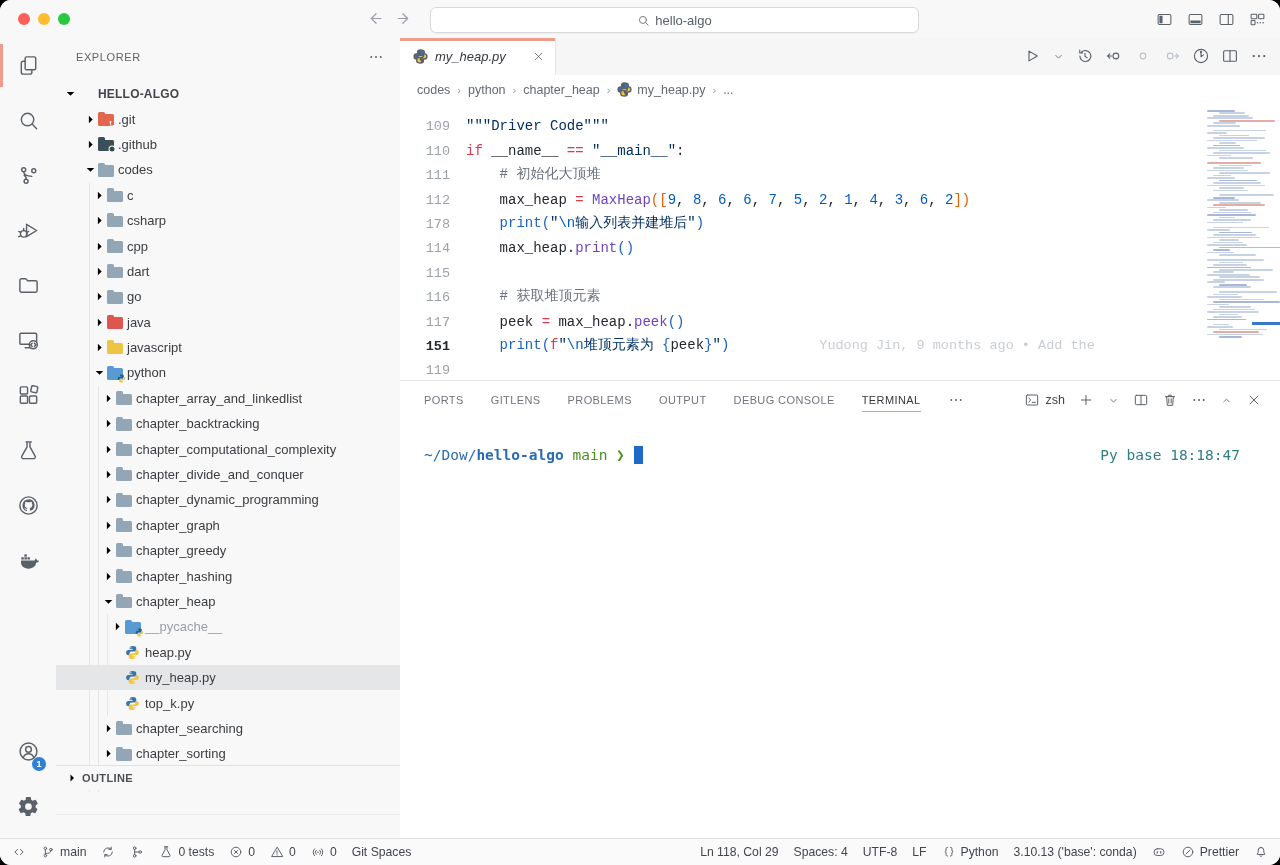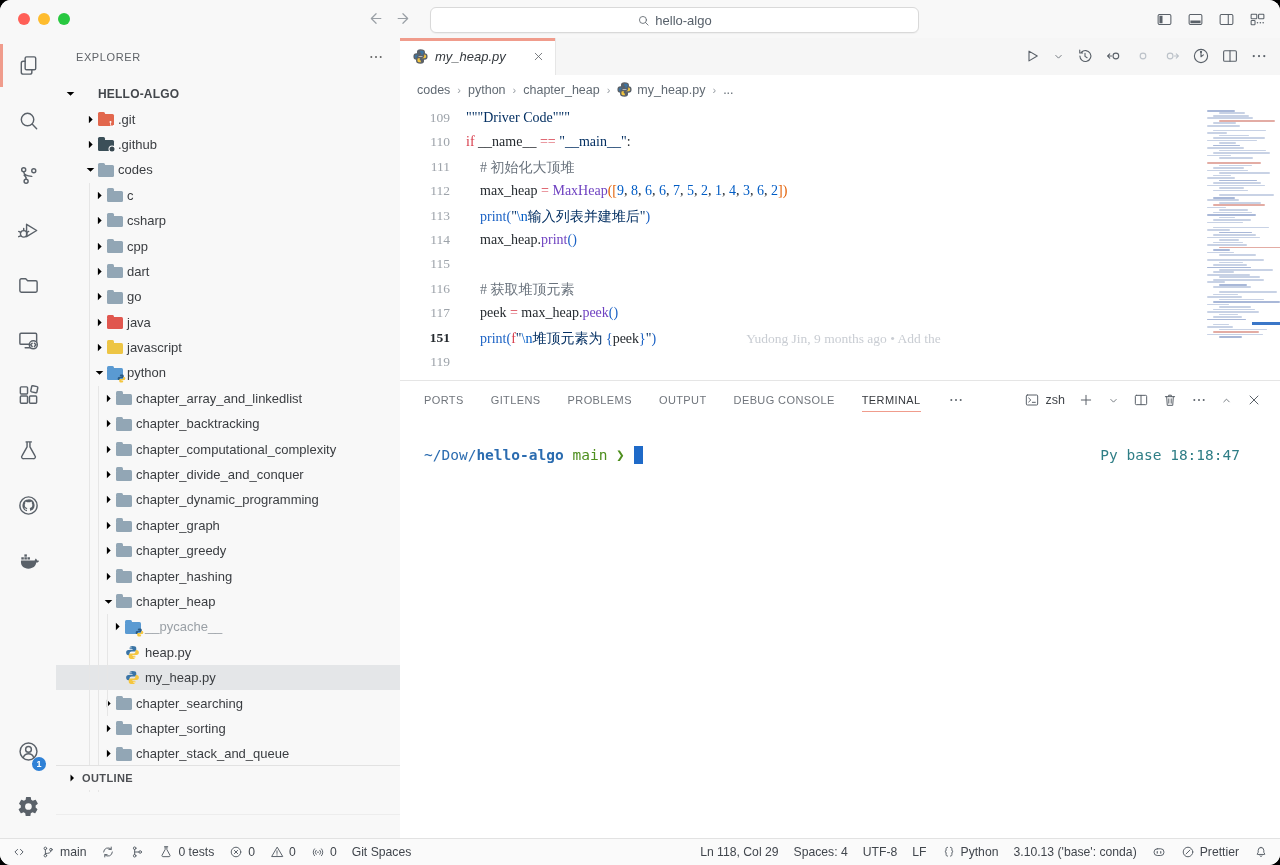--- a/index.html
+++ b/index.html
@@ -56,21 +56,21 @@
     display:flex;align-items:center;gap:7px;padding:0 10px 0 13px;box-sizing:border-box;}
   #tab::before{content:"";position:absolute;left:0;right:0;top:0;height:2.5px;background:var(--accent);}
   #tab-label{font-size:13px;font-style:italic;color:#33383d;}
   #tab-close{margin-left:auto;color:#5f6368;}
   #editor-actions{position:absolute;right:12px;top:0;height:36px;display:flex;align-items:center;gap:11px;color:#50565c;}
   #editor-actions .dim{color:#bcc2c9;}
   #breadcrumbs{left:400px;top:75px;right:0;height:29px;background:#fff;display:flex;align-items:center;
     padding-left:17px;gap:7px;font-size:12.5px;color:#616a73;}
   .bc-sep{color:#9aa0a6;font-size:11px;}
   #code{left:400px;top:104px;right:0;height:276px;background:#fff;overflow:hidden;}
-  .crow{height:24.4px;display:flex;align-items:flex-start;font-family:Liberation Serif, serif;font-size:14px;}
+  .crow{height:24.4px;display:flex;align-items:flex-end;font-family:Liberation Mono, monospace;font-size:14px;}
   .crow .ln{width:50px;flex:none;text-align:right;color:#9da3aa;font-size:13.5px;}
   .crow.cur .ln{color:#24292e;font-weight:700;}
   .crow .ctext{margin-left:16px;white-space:pre;}
   .blame{color:var(--blame);margin-left:90px;white-space:nowrap;font-size:13.5px;}
   #minimap{position:absolute;right:0;top:104px;width:83px;height:276px;background:#fff;}
   .mbar{height:1.6px;border-radius:1px;margin-bottom:.9px;}
   #mm-cursor{position:absolute;right:0;width:28px;height:3px;background:#3b77c8;}
 
   
   #panel{left:400px;top:380px;right:0;bottom:27px;background:#fff;border-top:1px solid #e5e5e5;}
@@ -566,20 +566,32 @@
           <span class="tchev"></span>
           <span class="ticon">
             <svg width="15" height="15" viewBox="0 0 16 16">
               <path fill="#3a74a5" d="M7.9 1C6 1 5 1.9 5 3.2v1.4h3.1v.7H3.7C2.1 5.3 1.2 6.4 1.2 8c0 1.7.9 2.8 2.5 2.8h1.1V9.2C4.8 8 5.8 7 7 7h3.2c1 0 1.8-.8 1.8-1.8V3.2C12 1.9 10.9 1 7.9 1z"></path>
               <path fill="#f4c63f" d="M8.1 15c1.9 0 2.9-.9 2.9-2.2v-1.4H7.9v-.7h4.4c1.6 0 2.5-1.1 2.5-2.7 0-1.7-.9-2.8-2.5-2.8h-1.1v1.6C11.2 8 10.2 9 9 9H5.8C4.8 9 4 9.8 4 10.8v2C4 14.1 5.1 15 8.1 15z"></path>
               <circle cx="6.3" cy="3" r=".7" fill="#fff"></circle>
               <circle cx="9.7" cy="13" r=".7" fill="#fff"></circle>
             </svg>
           </span>
           <span class="tlabel">my_heap.py</span>
+        </div>
+        <div class="trow" style="padding-left:53px">
+          <span class="tchev"></span>
+          <span class="ticon">
+            <svg width="15" height="15" viewBox="0 0 16 16">
+              <path fill="#3a74a5" d="M7.9 1C6 1 5 1.9 5 3.2v1.4h3.1v.7H3.7C2.1 5.3 1.2 6.4 1.2 8c0 1.7.9 2.8 2.5 2.8h1.1V9.2C4.8 8 5.8 7 7 7h3.2c1 0 1.8-.8 1.8-1.8V3.2C12 1.9 10.9 1 7.9 1z"></path>
+              <path fill="#f4c63f" d="M8.1 15c1.9 0 2.9-.9 2.9-2.2v-1.4H7.9v-.7h4.4c1.6 0 2.5-1.1 2.5-2.7 0-1.7-.9-2.8-2.5-2.8h-1.1v1.6C11.2 8 10.2 9 9 9H5.8C4.8 9 4 9.8 4 10.8v2C4 14.1 5.1 15 8.1 15z"></path>
+              <circle cx="6.3" cy="3" r=".7" fill="#fff"></circle>
+              <circle cx="9.7" cy="13" r=".7" fill="#fff"></circle>
+            </svg>
+          </span>
+          <span class="tlabel">top_k.py</span>
         </div>
         <div class="trow" style="padding-left:44px">
           <span class="tchev">
             <svg viewBox="0 0 24 24" style="transform:rotate(0deg)">
               <path d="M9 5l7 7-7 7"></path>
             </svg>
           </span>
           <span class="ticon">
             <span class="fold" style="--fc:#92a6b5"></span>
           </span>
@@ -738,21 +750,21 @@
         </div>
         <div class="crow">
           <span class="ln">111</span>
           <span class="ctext"><span style="color:#6a737d">    # 初始化大顶堆</span></span>
         </div>
         <div class="crow">
           <span class="ln">112</span>
           <span class="ctext"><span style="color:#24292e">    max_heap </span><span style="color:#d73a49">=</span><span style="color:#24292e"> </span><span style="color:#6f42c1">MaxHeap</span><span style="color:#e36209">([</span><span style="color:#005cc5">9</span><span style="color:#24292e">, </span><span style="color:#005cc5">8</span><span style="color:#24292e">, </span><span style="color:#005cc5">6</span><span style="color:#24292e">, </span><span style="color:#005cc5">6</span><span style="color:#24292e">, </span><span style="color:#005cc5">7</span><span style="color:#24292e">, </span><span style="color:#005cc5">5</span><span style="color:#24292e">, </span><span style="color:#005cc5">2</span><span style="color:#24292e">, </span><span style="color:#005cc5">1</span><span style="color:#24292e">, </span><span style="color:#005cc5">4</span><span style="color:#24292e">, </span><span style="color:#005cc5">3</span><span style="color:#24292e">, </span><span style="color:#005cc5">6</span><span style="color:#24292e">, </span><span style="color:#005cc5">2</span><span style="color:#e36209">])</span></span>
         </div>
         <div class="crow">
-          <span class="ln">113</span>
+          <span class="ln">178</span>
           <span class="ctext"><span style="color:#24292e">    </span><span style="color:#1b62c5">print</span><span style="color:#1b62c5">(</span><span style="color:#032f62">"</span><span style="color:#005cc5">\n</span><span style="color:#032f62">输入列表并建堆后"</span><span style="color:#1b62c5">)</span></span>
         </div>
         <div class="crow">
           <span class="ln">114</span>
           <span class="ctext"><span style="color:#24292e">    max_heap.</span><span style="color:#6f42c1">print</span><span style="color:#1b62c5">()</span></span>
         </div>
         <div class="crow">
           <span class="ln">115</span>
           <span class="ctext"></span>
         </div>

